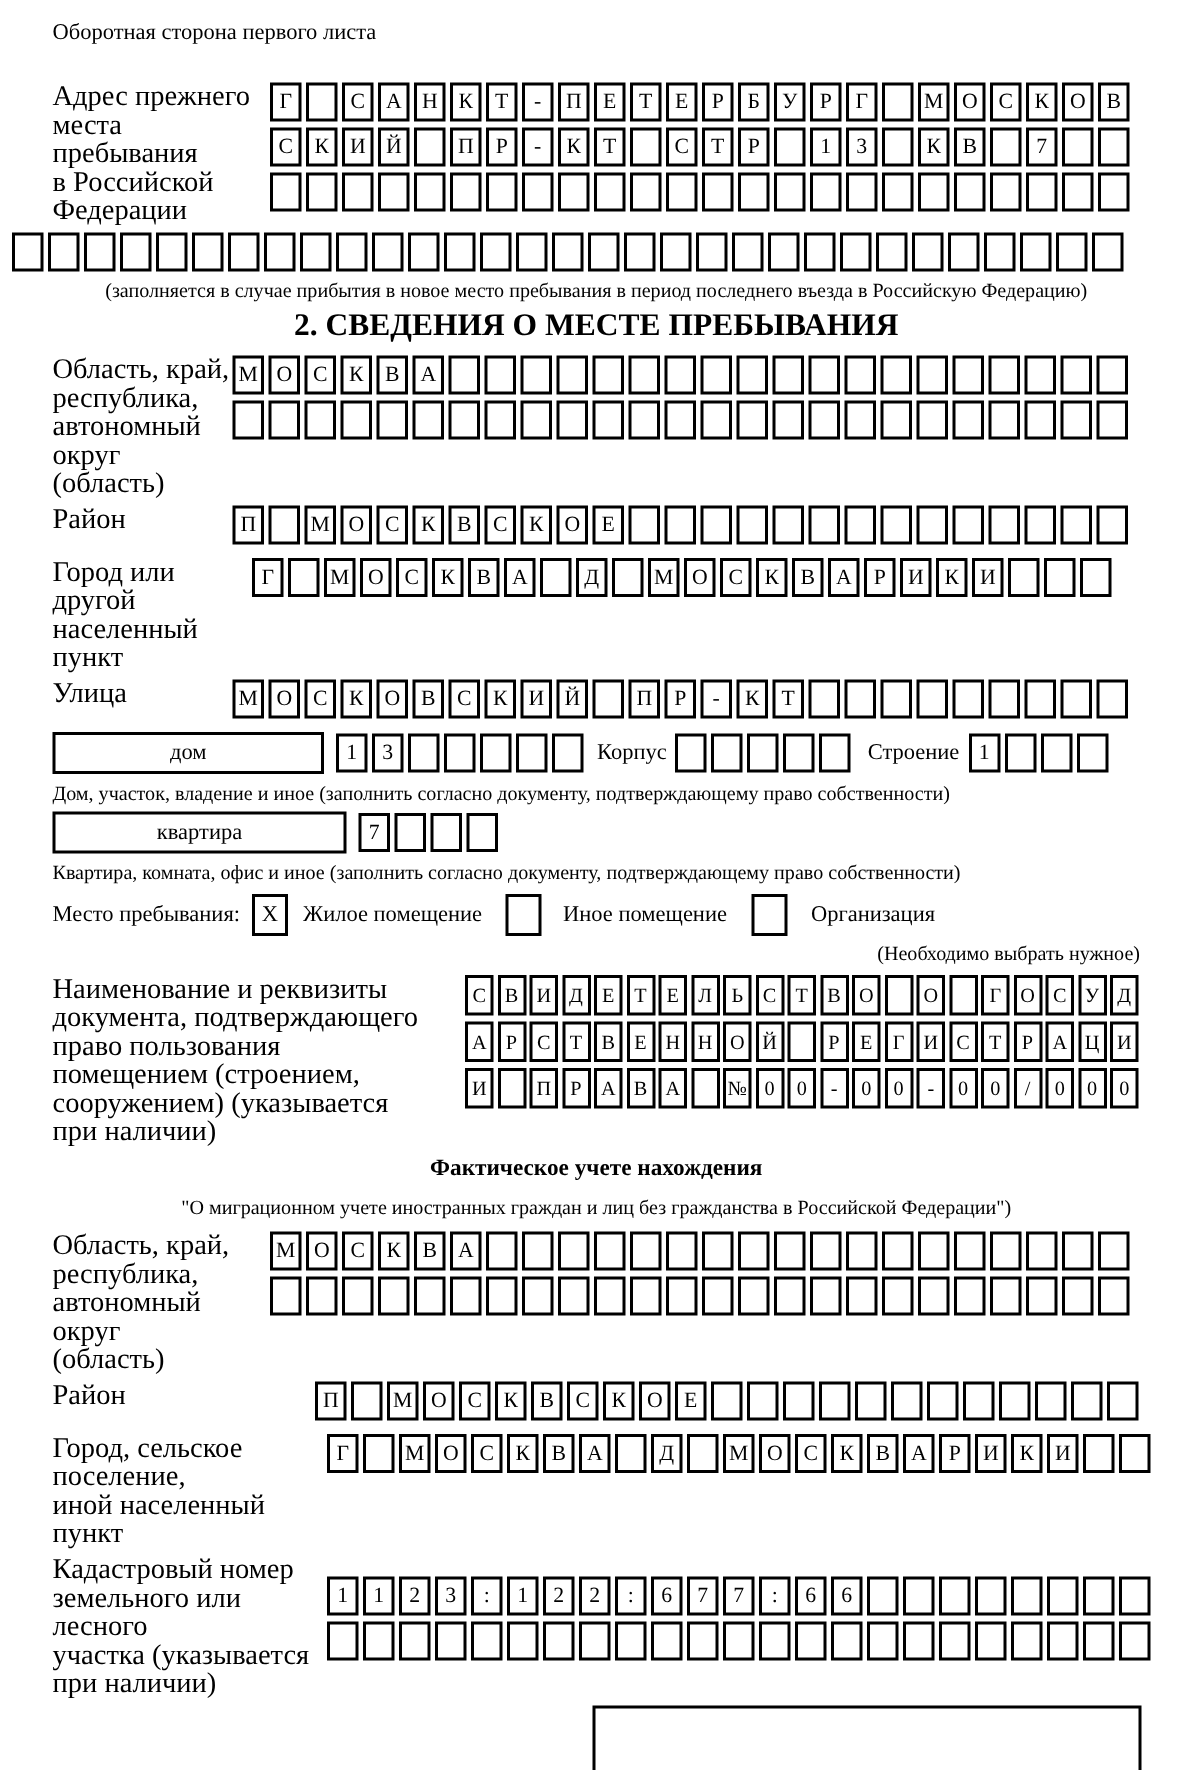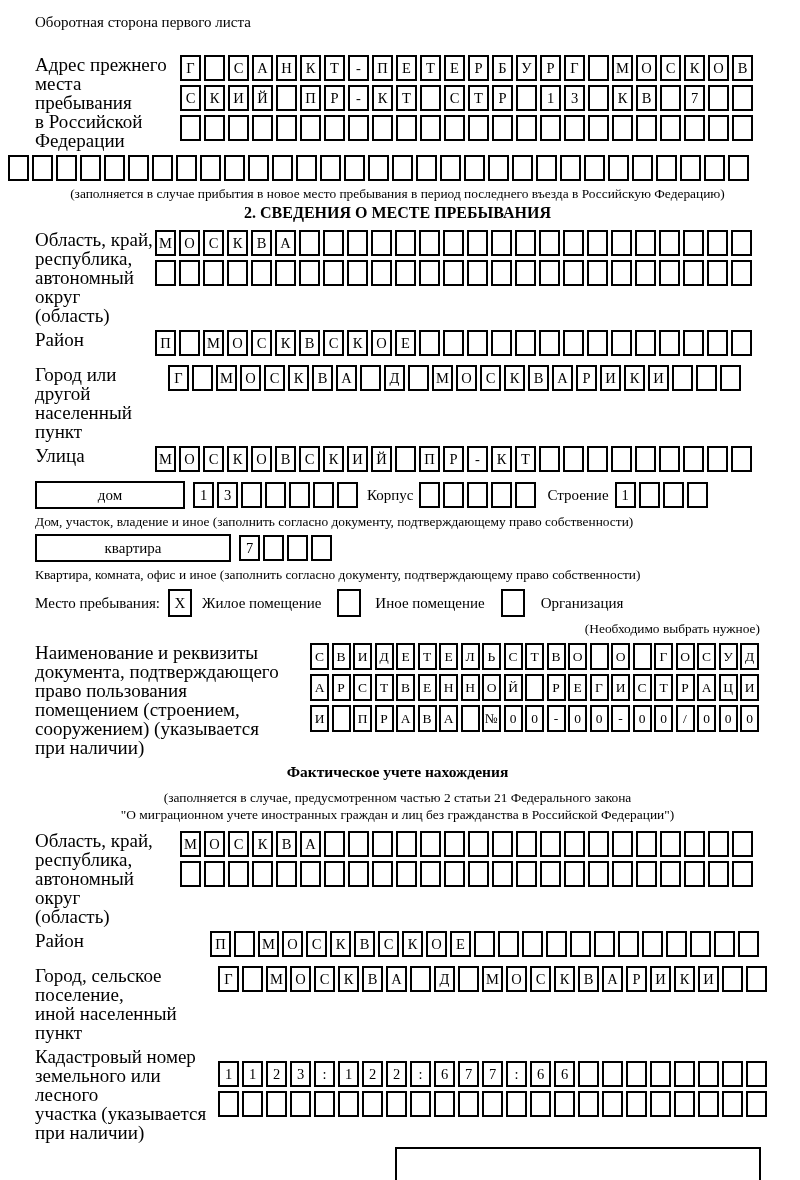--- a/index.html
+++ b/index.html
@@ -14,21 +14,21 @@
   .lbl{flex:none;font-size:19px;line-height:19px;}
   .w145{width:145px}.w120{width:120px}.w175{width:175px}.w183{width:183px}.w275{width:275px}
   .rows{flex:none}
   .cellrow{display:flex;margin-bottom:4px;}
   .cell{flex:none;box-sizing:border-box;width:21px;height:26px;border:2px solid #000;
         margin-right:3px;display:flex;align-items:center;justify-content:center;font-size:14.5px;}
   .cellrow.narrow .cell{width:19px;height:27px;margin-right:2.5px;font-size:13.5px;}
   .fullrow{margin-left:-27px;}
   .caption{font-size:13.4px;line-height:17px;}
   .center{text-align:center;}
-  .title{font-weight:bold;font-size:16px;text-align:center;margin:2px 0 8px;}
+  .title{font-weight:bold;font-size:21px;text-align:center;margin:2px 0 8px;}
   .subtitle{font-weight:bold;font-size:15.5px;text-align:center;margin:6px 0 8px;}
   .widebox{box-sizing:border-box;border:2px solid #000;height:28px;display:flex;
            align-items:center;justify-content:center;font-size:15px;flex:none;}
   .inline-row{display:flex;align-items:center;margin-bottom:4px;}
   .inline-lbl{font-size:15px;}
   .chk{box-sizing:border-box;width:24px;height:28px;border:2px solid #000;display:flex;
        align-items:center;justify-content:center;font-size:15px;flex:none;}
   .hint{font-size:13.4px;margin:0 0 6px 215px;text-align:right;}
   .mt14{margin-top:14px;}
   .stamp-box{box-sizing:border-box;width:366px;height:176px;border:2px solid #000;margin-left:360px;}
@@ -321,21 +321,21 @@
         <div class="cell"></div>
         <div class="cell"></div>
         <div class="cell"></div>
         <div class="cell"></div>
         <div class="cell"></div>
         <div class="cell"></div>
       </div>
   </div>
 
   <div class="inline-row">
-    <div class="widebox" style="width:150px">дом</div>
+    <div class="widebox" style="width:181px">дом</div>
     <div class="gap8"></div>
     <div class="cellrow" style="margin-bottom:0">
         <div class="cell">1</div>
         <div class="cell">3</div>
         <div class="cell"></div>
         <div class="cell"></div>
         <div class="cell"></div>
         <div class="cell"></div>
         <div class="cell"></div>
       </div>
@@ -466,21 +466,20 @@
           <div class="cell">0</div>
           <div class="cell">/</div>
           <div class="cell">0</div>
           <div class="cell">0</div>
           <div class="cell">0</div>
         </div>
     </div>
   </div>
 
   <div class="subtitle">Фактическое учете нахождения</div>
-  <div class="caption center">(заполняется в случае, предусмотренном частью 2 статьи 21 Федерального закона</div>
   <div class="caption center" style="margin-bottom:8px">"О миграционном учете иностранных граждан и лиц без гражданства в Российской Федерации")</div>
 
   <div class="grp">
     <div class="lbl w145">
       <div>Область, край,</div>
       <div>республика,</div>
       <div>автономный округ</div>
       <div>(область)</div>
     </div>
     <div class="rows">

